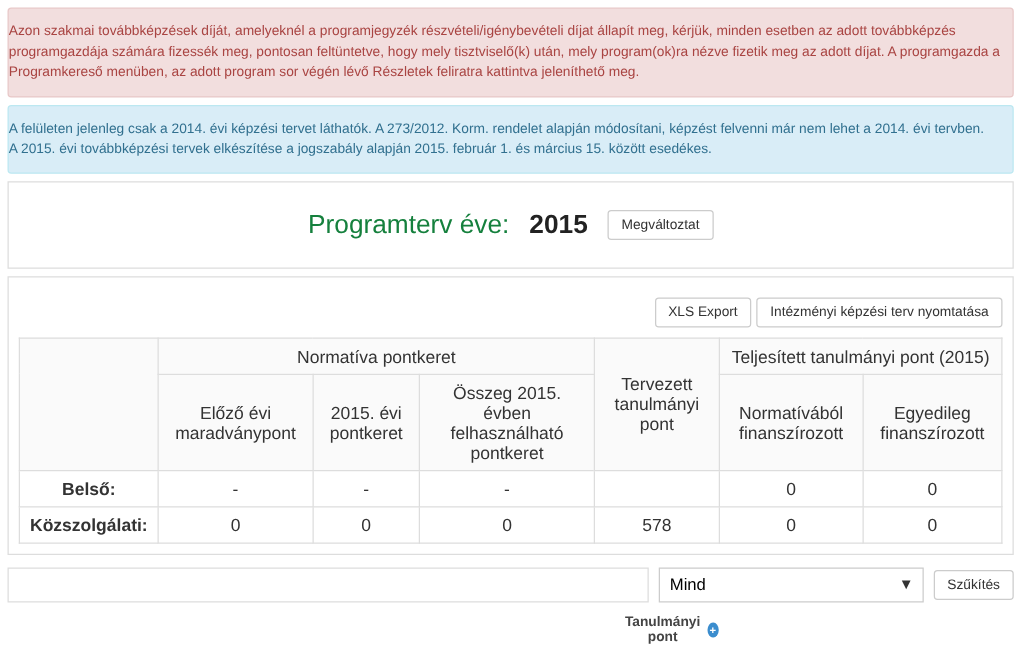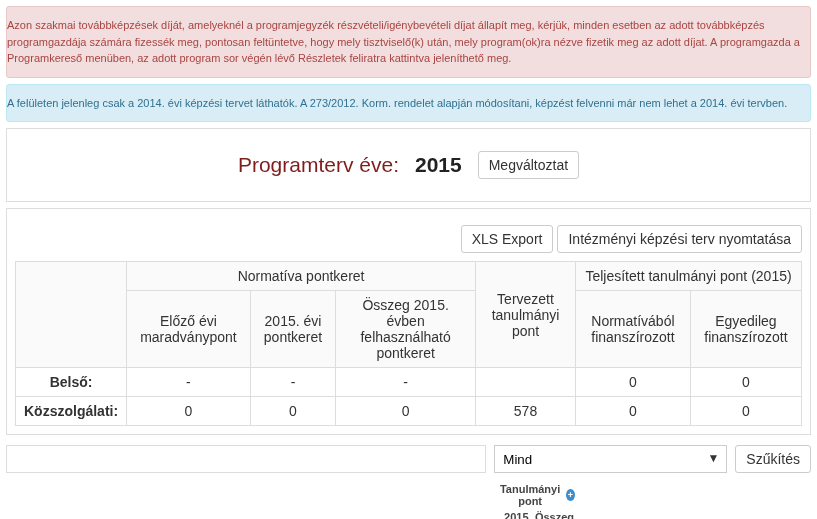--- a/index.html
+++ b/index.html
@@ -2,31 +2,31 @@
 <html><head>
 <meta charset="utf-8">
 <style>
 *{box-sizing:border-box;margin:0;padding:0}
 body{font-family:Arial,Helvetica,sans-serif;font-size:11px;color:#333;background:#fff;width:817px}
 .alert{padding:10px 0;margin:6px 6px;border:1px solid;border-radius:3px;line-height:1.5}
 .alert-pink{background:#f2dede;border-color:#e8c7c7;color:#a94442}
 .alert-blue{background:#d9edf7;border-color:#bce8f1;color:#31708f}
 .panel{border:1px solid #ddd;margin:6px;padding:8px}
 .year-row{display:flex;align-items:center;justify-content:center;gap:16px;padding:14px 0}
-.year-label{font-size:21px;color:#7f1d1d}
+.year-label{font-size:21px;color:#15803d}
 .year-val{font-size:21px;font-weight:bold;color:#222}
-.btn{background:#fff;border:1px solid #ccc;border-radius:3px;padding:5px 10px;font-size:14px;color:#333;cursor:pointer;white-space:nowrap}
+.btn{background:#fff;border:1px solid #ccc;border-radius:3px;padding:5px 10px;font-size:11px;color:#333;cursor:pointer;white-space:nowrap}
 .toolbar{display:flex;justify-content:flex-end;gap:4px;padding:8px 0}
 table.summary{width:100%;border-collapse:collapse;font-size:14px}
 table.summary th,table.summary td{border:1px solid #ddd;padding:6px 8px;text-align:center;font-weight:normal}
 table.summary th{background:#fafafa}
 table.summary td.lbl{font-weight:bold;}
 .filter-row{display:flex;gap:8px;margin:10px 6px;align-items:center}
 .filter-input{flex:1;border:1px solid #ddd;height:28px;padding:0 6px}
-.select-wrap{position:relative;width:233px}
+.select-wrap{position:relative;width:212px}
 .select{width:100%;border:1px solid #ccc;height:28px;padding:4px 8px;background:#fff;appearance:none}
 .select-arrow{position:absolute;right:8px;top:6px;pointer-events:none;font-size:12px}
 .list-head{display:flex;margin:8px 6px 0;font-size:11px;color:#444;align-items:flex-end}
 .col-name{width:150px}
 .col-szn{width:110px}
 .col-szd{width:80px}
 .col-szh{width:70px}
 .col-ann{width:90px}
 .col-points{flex:1}
 .points-head{text-align:center}
@@ -38,20 +38,21 @@
 .sort-icon{display:inline-block;width:10px;height:10px;border-radius:50%;background:#3b8dce;margin-left:2px;vertical-align:middle}
 .col-btns{width:240px}
 </style>
 </head>
 <body>
 
 <div class="alert alert-pink">Azon szakmai továbbképzések díját, amelyeknél a programjegyzék részvételi/igénybevételi díjat állapít meg, kérjük, minden esetben az adott továbbképzés programgazdája számára fizessék meg, pontosan feltüntetve, hogy mely tisztviselő(k) után, mely program(ok)ra nézve fizetik meg az adott díjat. A programgazda a Programkereső menüben, az adott program sor végén lévő Részletek feliratra kattintva jeleníthető meg.</div>
 
 <div class="alert alert-blue">
   <div>A felületen jelenleg csak a 2014. évi képzési tervet láthatók. A 273/2012. Korm. rendelet alapján módosítani, képzést felvenni már nem lehet a 2014. évi tervben.</div>
+  <div>A 2015. évi továbbképzési tervek elkészítése a jogszabály alapján 2015. február 1. és március 15. között esedékes.</div>
 </div>
 
 <div class="panel">
   <div class="year-row">
     <span class="year-label">Programterv éve:</span>
     <span class="year-val">2015</span>
     <button class="btn">Megváltoztat</button>
   </div>
 </div>
 

